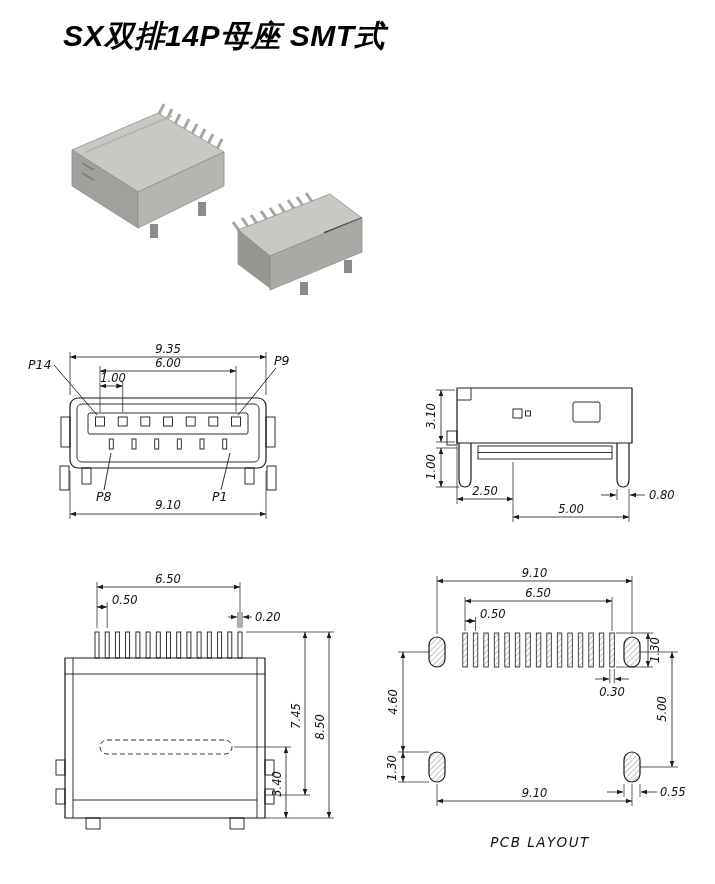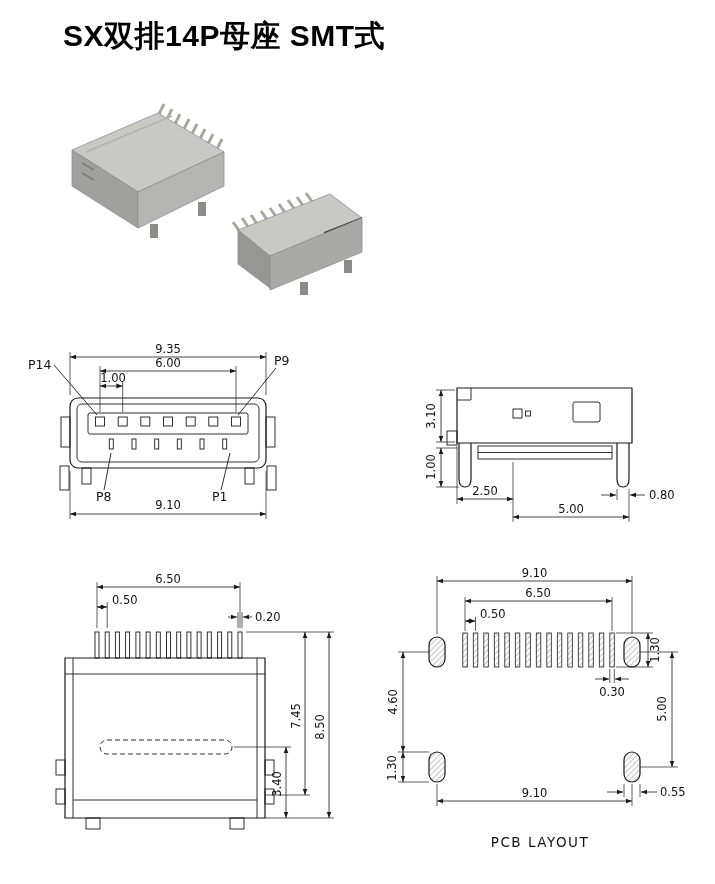--- a/index.html
+++ b/index.html
@@ -1,18 +1,18 @@
 <!DOCTYPE html>
 <html><head>
 <meta charset="utf-8">
 <style>
   * { margin:0; padding:0; box-sizing:border-box; }
   html,body { background:#ffffff; }
   .page { position:relative; width:715px; height:884px; background:#fff; overflow:hidden;
-          font-family:"Liberation Sans","DejaVu Sans",sans-serif; }
+          font-family:"Liberation Sans","DejaVu Sans",sans-serif;font-style:italic; }
   .title { position:absolute; left:63px; top:16px; font-size:30px; font-weight:700;
            color:#000; letter-spacing:.5px; white-space:nowrap; }
   .canvas { position:absolute; left:0; top:0; }
   svg text { font-family:"DejaVu Sans","Liberation Sans",sans-serif; font-size:11.5px;
              fill:#111; stroke:none; }
   svg text.cap { font-size:13.5px; letter-spacing:1.5px; }
   svg text.plabel { font-size:12.5px; }
   .ln   { stroke:#1a1a1a; stroke-width:1.2; fill:none; stroke-linejoin:round; }
   .thin { stroke:#1a1a1a; stroke-width:0.9; fill:none; }
   .ext  { stroke:#1a1a1a; stroke-width:0.7; fill:none; }

